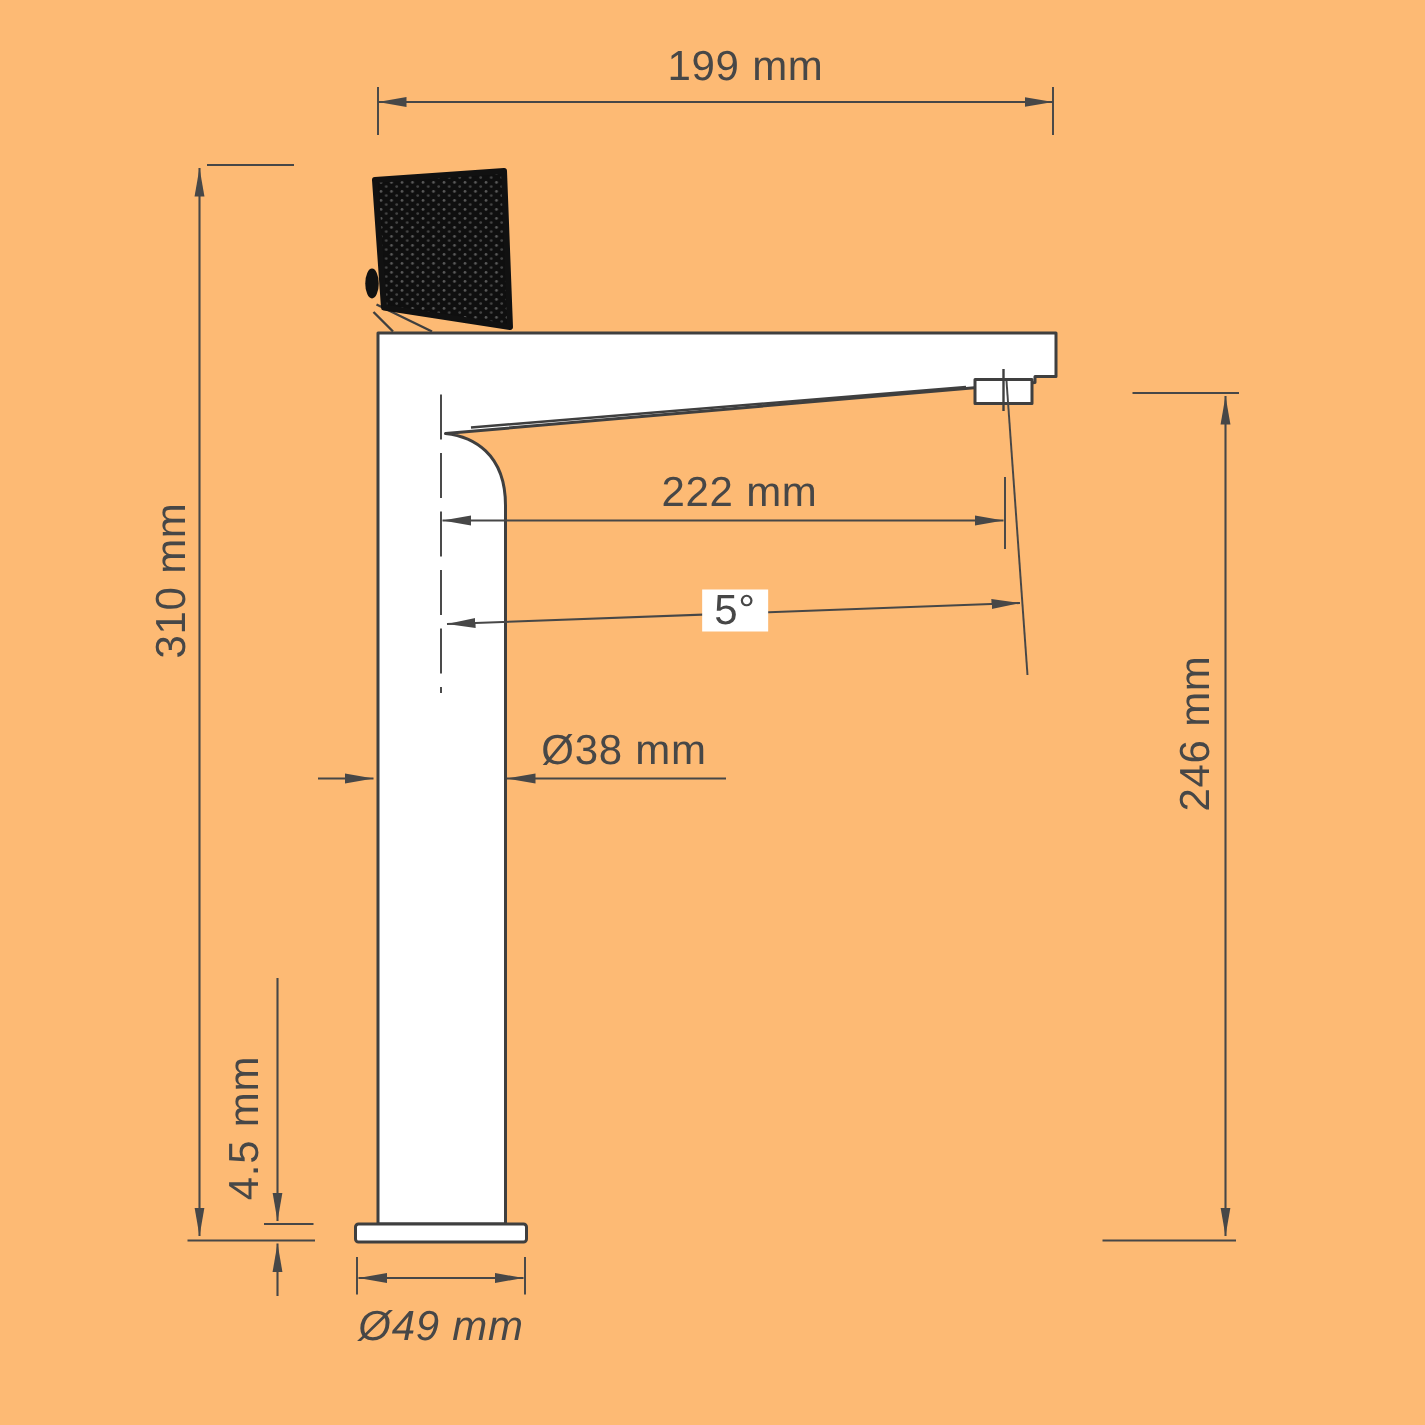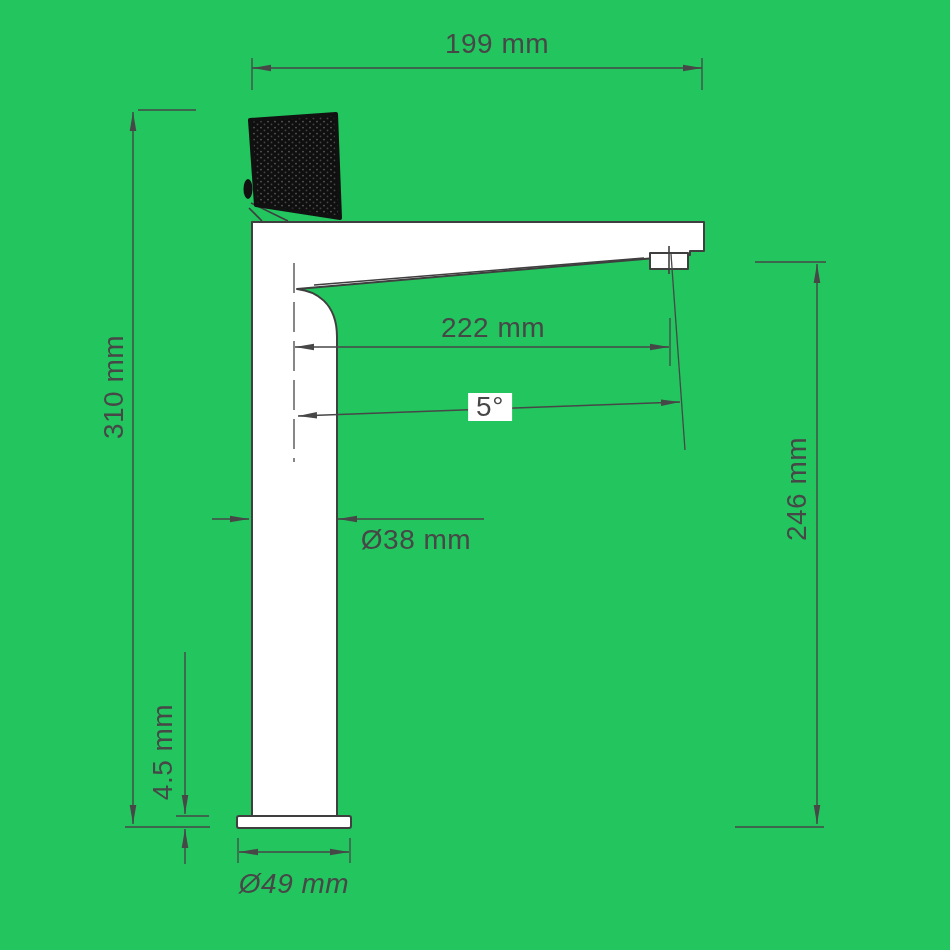--- a/index.html
+++ b/index.html
@@ -1,17 +1,17 @@
 <!DOCTYPE html>
 <html><head>
 <meta charset="utf-8">
 <style>
   html,body{margin:0;padding:0;background:#ffffff;}
   #stage{
-    position:relative;width:950px;height:950px;background:#22c55e;overflow:hidden;
+    position:relative;width:950px;height:950px;background:#fdba74;overflow:hidden;
     font-family:"Liberation Sans", sans-serif;color:#454545;
   }
   #drawing-svg{position:absolute;left:0;top:0;}
   .dim-label{
     position:absolute;font-size:28px;letter-spacing:0.5px;color:#474747;
     transform:translate(-50%,-50%);white-space:nowrap;line-height:1;
   }
   .dim-label.rotated{transform:translate(-50%,-50%) rotate(-90deg);}
   .dim-label.on-line{background:#ffffff;padding:0 8px;}
   .outline{fill:#ffffff;stroke:#3f3f3f;stroke-width:2;stroke-linejoin:round;}
@@ -84,21 +84,21 @@
   </svg>
 
   <div class="dim-label" style="left:497px;top:44px;">199 mm</div>
 
   <div class="dim-label rotated" style="left:114px;top:387px;">310 mm</div>
 
   <div class="dim-label" style="left:493px;top:328px;">222 mm</div>
 
   <div class="dim-label on-line" style="left:490px;top:407px;">5°</div>
 
-  <div class="dim-label" style="left:416px;top:500px;margin-top:40px;">Ø38 mm</div>
+  <div class="dim-label" style="left:416px;top:500px;">Ø38 mm</div>
 
   <div class="dim-label rotated" style="left:797px;top:489px;">246 mm</div>
 
   <div class="dim-label rotated" style="left:163px;top:752px;">4.5 mm</div>
 
   <div class="dim-label" style="left:294px;top:884px;font-style:italic;">Ø49 mm</div>
 
 </div>
 
 </body></html>

